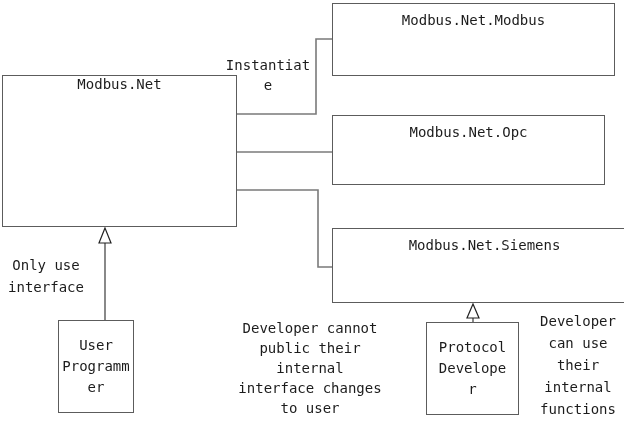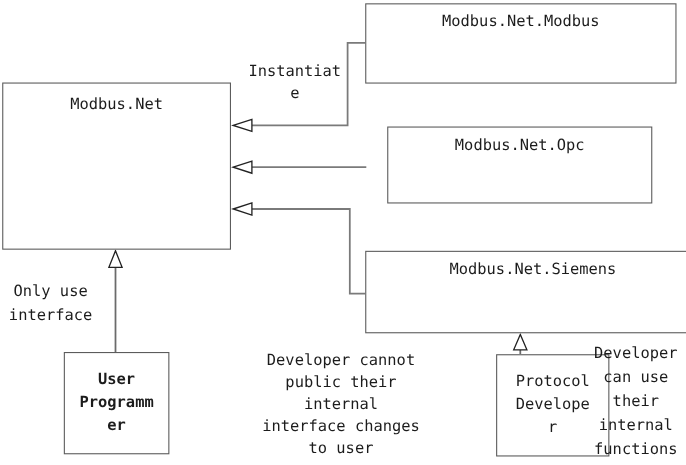--- a/index.html
+++ b/index.html
@@ -14,30 +14,30 @@
   .lines{position:absolute;left:0;top:0;width:624px;height:423px;}
   .box{
     position:absolute;
     background:#ffffff;
     border:1px solid #5c5c5c;
     box-sizing:border-box;
     text-align:center;
     font-size:14px;
   }
   .titlebox{padding-top:8px;}
-  .modbus-net{left:2px;top:75px;width:208px;height:152px;padding-top:11px;}
+  .modbus-net{left:2px;top:75px;width:235px;height:152px;padding-top:0;}
   .modbus-net-modbus{left:332px;top:3px;width:283px;height:73px;}
-  .modbus-net-opc{left:352px;top:115px;width:241px;height:70px;}
+  .modbus-net-opc{left:332px;top:115px;width:273px;height:70px;}
   .modbus-net-siemens{left:332px;top:228px;width:305px;height:75px;}
   .actorbox{
     display:flex;align-items:center;justify-content:center;
     line-height:21px;
   }
-  .user-programmer{left:58px;top:320px;width:96px;height:93px;font-weight:bold;}
-  .protocol-developer{left:426px;top:322px;width:103px;height:93px;margin-left:25px;}
+  .user-programmer{left:58px;top:320px;width:76px;height:93px;}
+  .protocol-developer{left:426px;top:322px;width:93px;height:93px;}
   .note{
     position:absolute;
     text-align:center;
     font-size:14px;
     line-height:20px;
   }
   .multiline{white-space:pre-line;}
   .note-instantiate{left:222px;top:55px;width:92px;line-height:20px;}
   .note-only-use{left:0px;top:254px;width:92px;line-height:22px;}
   .note-cannot{left:224px;top:302px;width:172px;line-height:20px;margin-top:16px;}

